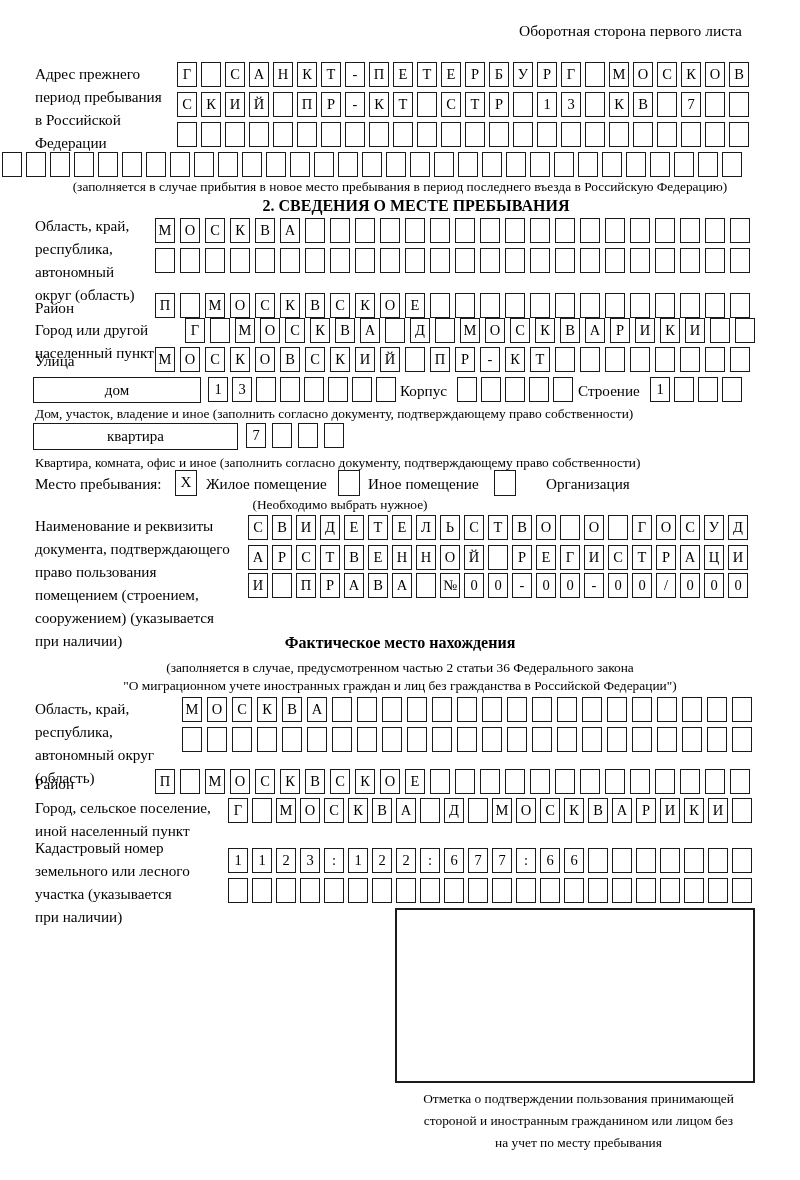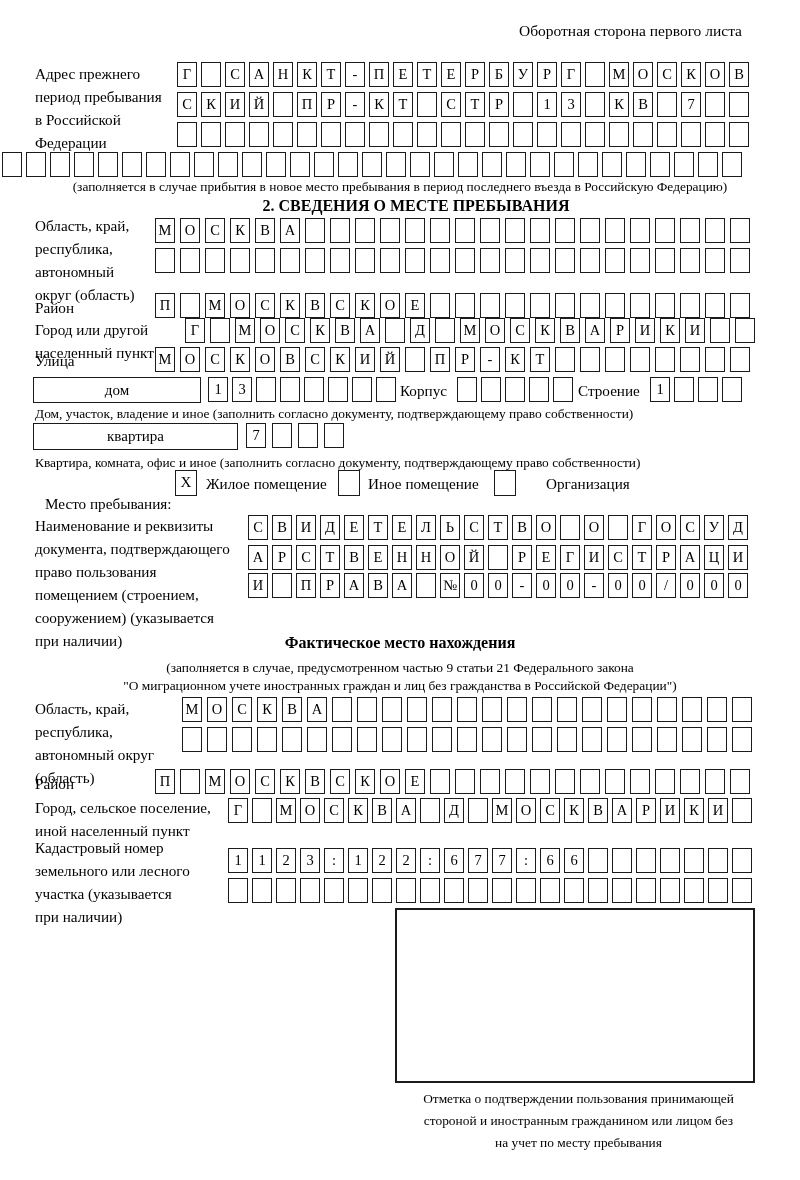--- a/index.html
+++ b/index.html
@@ -337,27 +337,28 @@
 
   <div class="widebox" style="left:33px;top:423px;width:205px;height:27px;">квартира</div>
   <div class="boxrow g6" style="left:246px;top:423px;">
       <span class="cbox">7</span>
       <span class="cbox"></span>
       <span class="cbox"></span>
       <span class="cbox"></span>
     </div>
   <div class="note" style="left:35px;top:455px;text-align:right;">Квартира, комната, офис и иное (заполнить согласно документу, подтверждающему право собственности)</div>
 
-  <div class="lbl" style="left:45px;top:472px;margin-top:20px;">Место пребывания:</div>
+  <div class="lbl" style="left:35px;top:472px;">Место пребывания:</div>
   <div class="chk" style="left:175px;top:470px;">X</div>
   <div class="lbl" style="left:206px;top:472px;">Жилое помещение</div>
   <div class="chk" style="left:338px;top:470px;"></div>
   <div class="lbl" style="left:368px;top:472px;">Иное помещение</div>
   <div class="chk" style="left:494px;top:470px;"></div>
   <div class="lbl" style="left:546px;top:472px;">Организация</div>
+  <div class="note" style="left:180px;top:497px;width:320px;text-align:center;">(Необходимо выбрать нужное)</div>
 
   <div class="lbl" style="left:35px;top:514px;width:210px;">
     <div>Наименование и реквизиты</div>
     <div>документа, подтверждающего</div>
     <div>право пользования</div>
     <div>помещением (строением,</div>
     <div>сооружением) (указывается</div>
     <div>при наличии)</div>
   </div>
   <div class="boxrow" style="left:248px;top:515px;">
@@ -424,21 +425,21 @@
       <span class="cbox">-</span>
       <span class="cbox">0</span>
       <span class="cbox">0</span>
       <span class="cbox">/</span>
       <span class="cbox">0</span>
       <span class="cbox">0</span>
       <span class="cbox">0</span>
     </div>
 
   <div class="h" style="top:634px;">Фактическое место нахождения</div>
-  <div class="note center" style="top:660px;">(заполняется в случае, предусмотренном частью 9 статьи 21 Федерального закона</div>
+  <div class="note center" style="top:660px;">(заполняется в случае, предусмотренном частью 2 статьи 36 Федерального закона</div>
   <div class="note center" style="top:678px;">"О миграционном учете иностранных граждан и лиц без гражданства в Российской Федерации")</div>
 
   <div class="lbl" style="left:35px;top:697px;width:145px;">
     <div>Область, край,</div>
     <div>республика,</div>
     <div>автономный округ</div>
     <div>(область)</div>
   </div>
   <div class="boxrow g5" style="left:182px;top:697px;">
       <span class="cbox">М</span>

